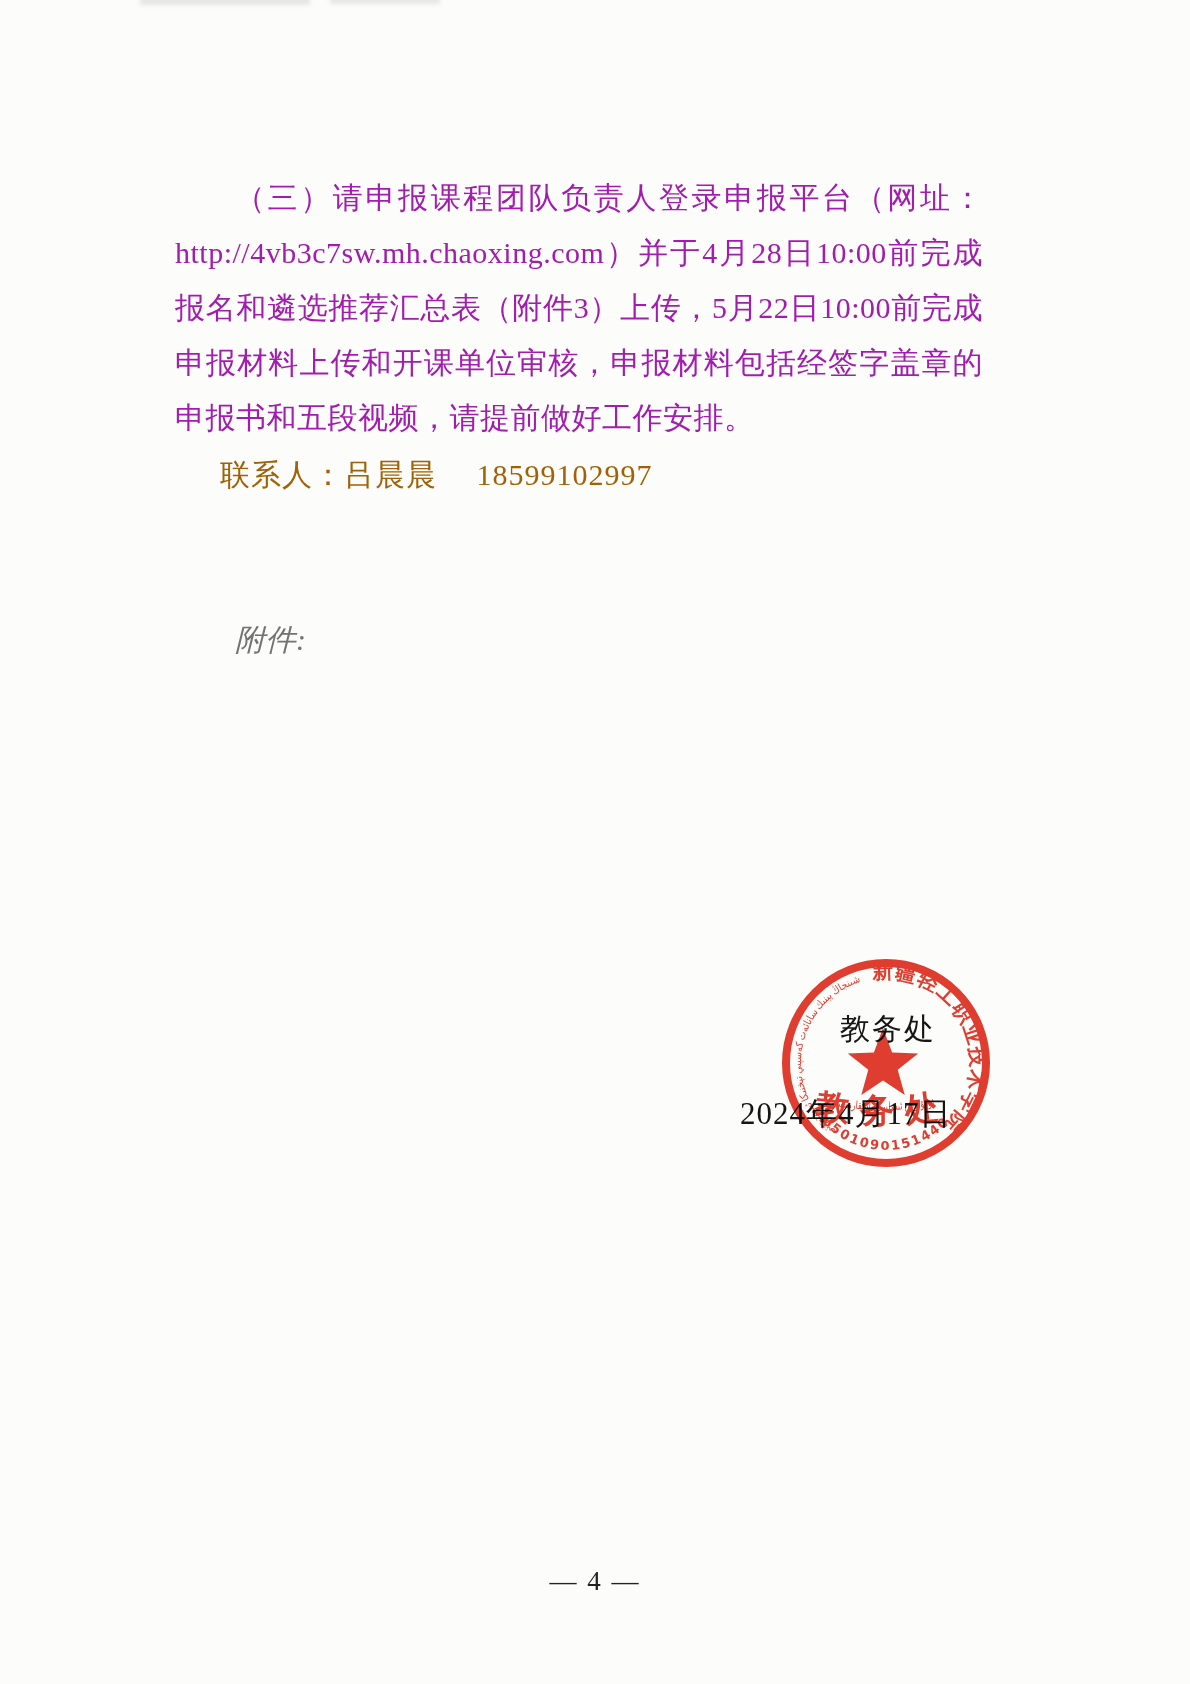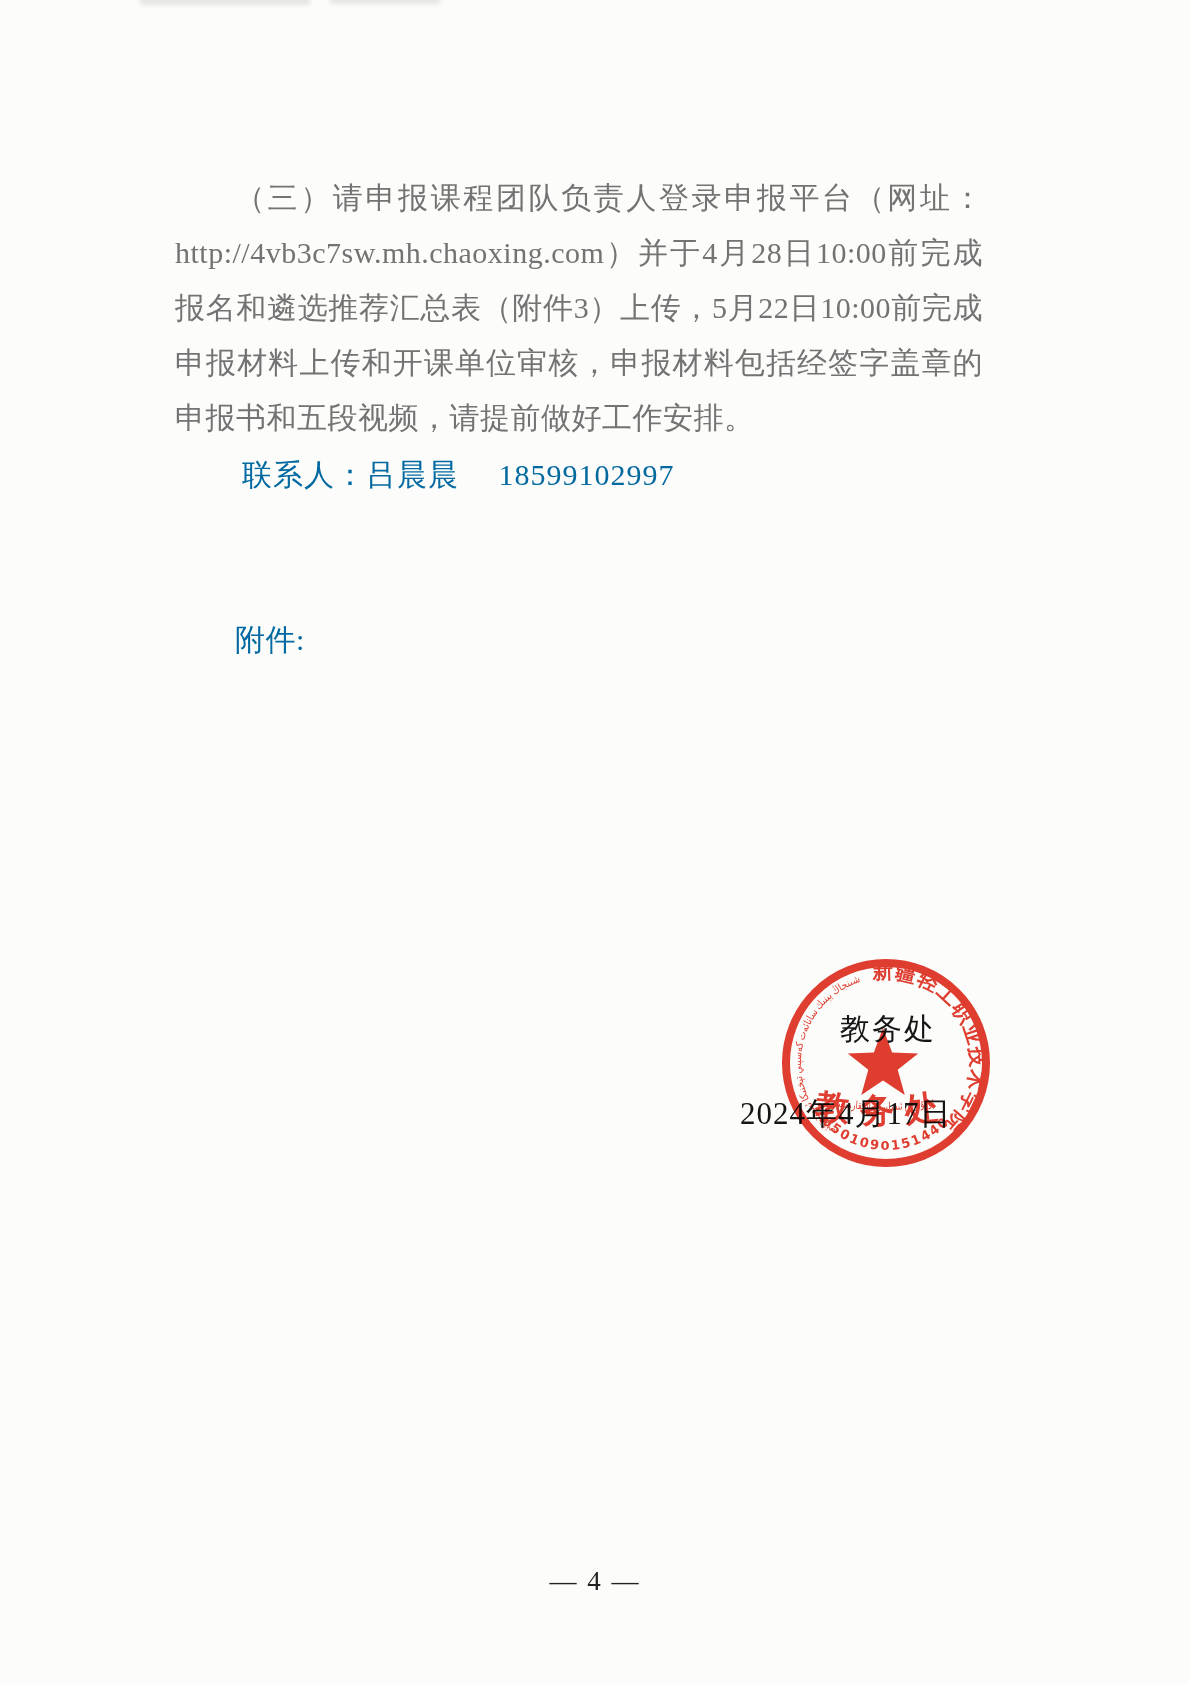--- a/index.html
+++ b/index.html
@@ -25,36 +25,37 @@
   .art-a{left:140px;top:-4px;width:170px;height:9px;}
   .art-b{left:330px;top:-4px;width:110px;height:8px;}
 
   .body-para{
     position:absolute;
     left:175px;top:170px;width:808px;
     font-size:30px;line-height:55px;
     text-align:justify;
     text-indent:60px;
     letter-spacing:.5px;
-    color:#737373;
+    color:#a21caf;
   }
   .contact-line{
     position:absolute;
-    left:182px;top:447px;width:808px;
+    left:160px;top:447px;width:808px;
     font-size:30px;line-height:55px;
     text-indent:60px;
     white-space:pre-wrap;
     letter-spacing:1px;
-    color:#0369a1;
+    color:#a16207;
   }
   .attachments{
     position:absolute;
     left:235px;top:612px;width:760px;
     font-size:30px;line-height:55px;
-    color:#0369a1;
+    color:#737373;
+    font-style:italic;
   }
   .attachments .att-line{letter-spacing:.5px;}
 
   .sig-dept{
     position:absolute;
     left:840px;top:1009px;
     font-size:30px;letter-spacing:2px;
     color:#151515;
   }
   .sig-date{

